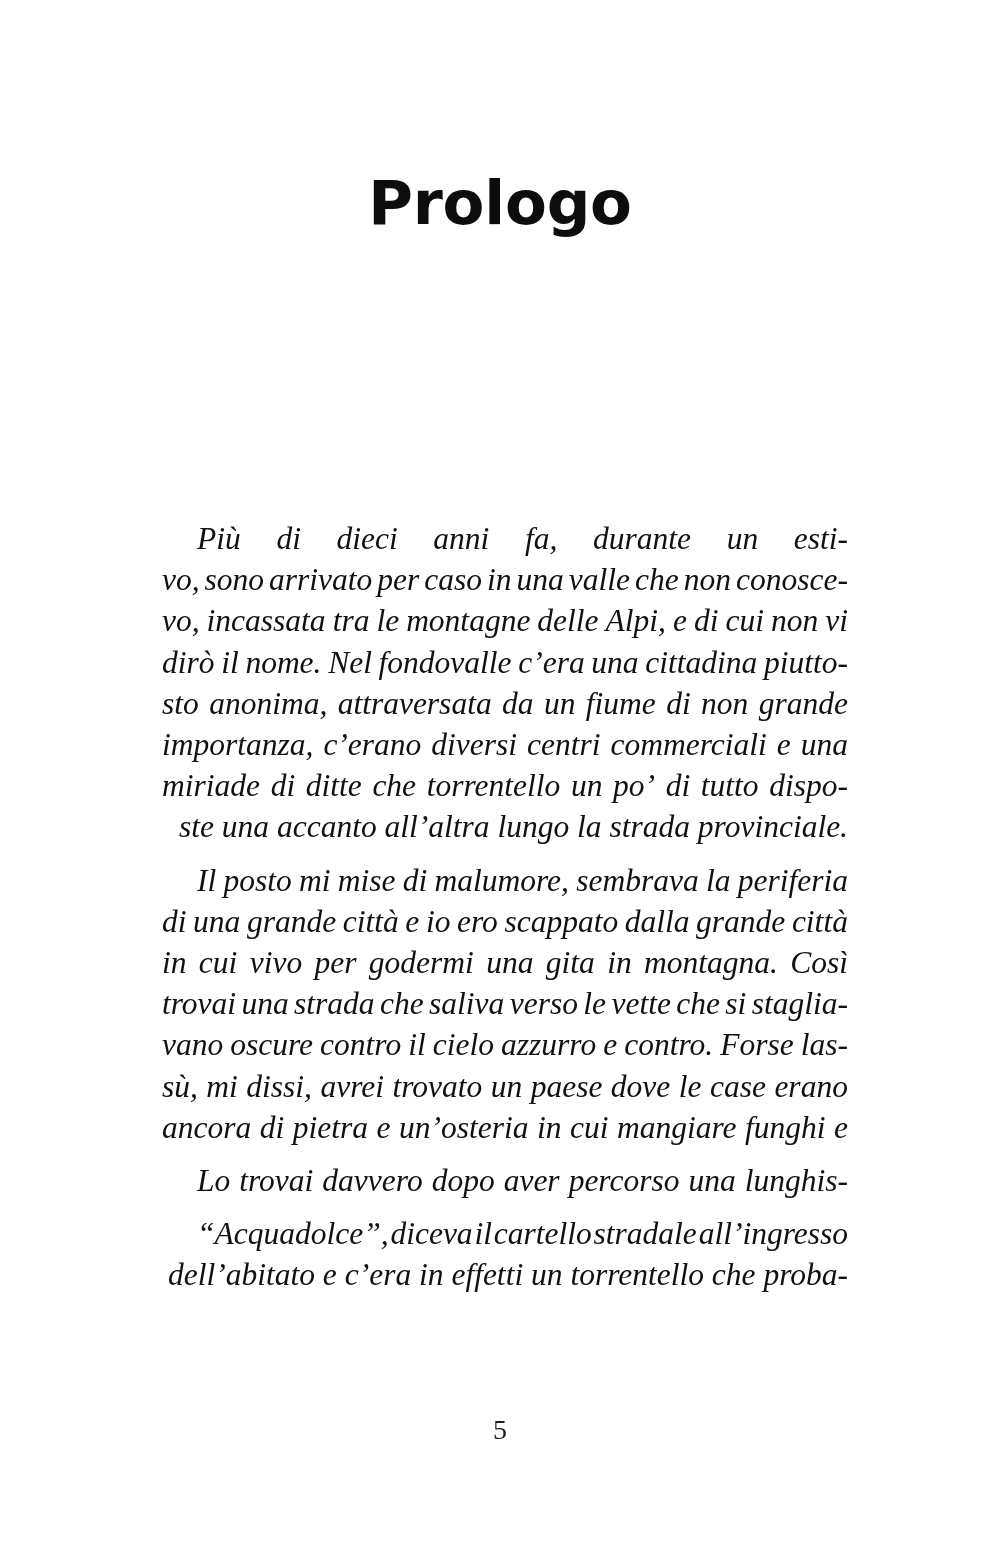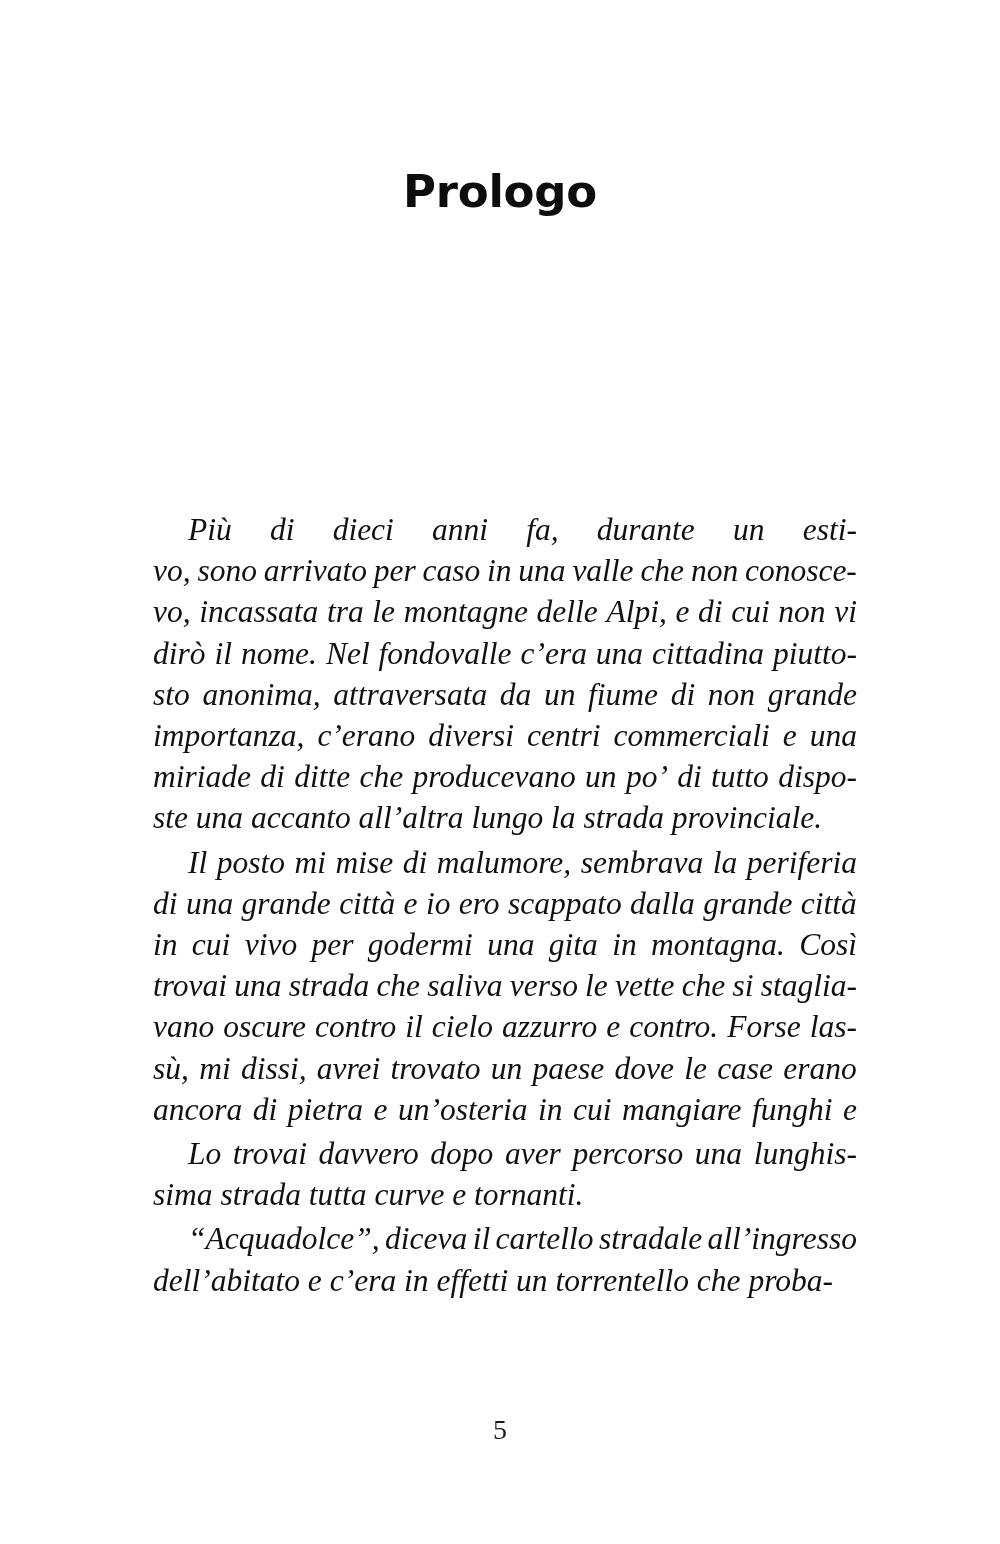--- a/index.html
+++ b/index.html
@@ -29,54 +29,54 @@
   
   .chapter-title {
     position: absolute;
     left: 0;
     top: 133px;
     width: 1000px;
     text-align: center;
     font-family: "DejaVu Sans", "Liberation Sans", sans-serif;
     font-weight: 600;
     font-style: normal;
-    font-size: 45px;
+    font-size: 61px;
     line-height: 58px;
     letter-spacing: -0.2px;
     color: #0d0d0d;
     white-space: pre;
   }
 
   
   .text-block {
     position: absolute;
     left: 150px;
     top: 506px;
     width: 710px;
   }
 
   .para {
-    margin: 3px;
+    margin: 12px;
     font-style: italic;
     font-size: 31.5px;
     line-height: 41.2px;
     text-align: justify;
     text-align-last: left;
     color: #111111;
     hyphens: none;
   }
 
   
   .l {
     display: flex;
     justify-content: space-between;
     white-space: pre;
   }
   .l.last {
-    justify-content: flex-start;
+    justify-content: flex-end;
   }
   .l .w {
     white-space: pre;
   }
   .l.indent {
     padding-left: 35px;
   }
 
   
   .folio {
@@ -100,35 +100,34 @@
   <h1 class="chapter-title">Prologo</h1>
 
   <div class="text-block">
       <p class="para">
         <span class="l indent"><span class="w">Più</span><span class="w">di</span><span class="w">dieci</span><span class="w">anni</span><span class="w">fa,</span><span class="w">durante</span><span class="w">un</span><span class="w">esti-</span></span>
         <span class="l"><span class="w">vo,</span><span class="w">sono</span><span class="w">arrivato</span><span class="w">per</span><span class="w">caso</span><span class="w">in</span><span class="w">una</span><span class="w">valle</span><span class="w">che</span><span class="w">non</span><span class="w">conosce-</span></span>
         <span class="l"><span class="w">vo,</span><span class="w">incassata</span><span class="w">tra</span><span class="w">le</span><span class="w">montagne</span><span class="w">delle</span><span class="w">Alpi,</span><span class="w">e</span><span class="w">di</span><span class="w">cui</span><span class="w">non</span><span class="w">vi</span></span>
         <span class="l"><span class="w">dirò</span><span class="w">il</span><span class="w">nome.</span><span class="w">Nel</span><span class="w">fondovalle</span><span class="w">c’era</span><span class="w">una</span><span class="w">cittadina</span><span class="w">piutto-</span></span>
         <span class="l"><span class="w">sto</span><span class="w">anonima,</span><span class="w">attraversata</span><span class="w">da</span><span class="w">un</span><span class="w">fiume</span><span class="w">di</span><span class="w">non</span><span class="w">grande</span></span>
         <span class="l"><span class="w">importanza,</span><span class="w">c’erano</span><span class="w">diversi</span><span class="w">centri</span><span class="w">commerciali</span><span class="w">e</span><span class="w">una</span></span>
-        <span class="l"><span class="w">miriade</span><span class="w">di</span><span class="w">ditte</span><span class="w">che</span><span class="w">producevano</span><span class="w">un</span><span class="w">po’</span><span class="w">di</span><span class="w">tutto</span><span class="w">dispo-</span></span>
+        <span class="l"><span class="w">miriade</span><span class="w">di</span><span class="w">ditte</span><span class="w">che</span><span class="w">torrentello</span><span class="w">un</span><span class="w">po’</span><span class="w">di</span><span class="w">tutto</span><span class="w">dispo-</span></span>
         <span class="l last"><span class="w">ste una accanto all’altra lungo la strada provinciale.</span></span>
       </p>
       <p class="para">
         <span class="l indent"><span class="w">Il</span><span class="w">posto</span><span class="w">mi</span><span class="w">mise</span><span class="w">di</span><span class="w">malumore,</span><span class="w">sembrava</span><span class="w">la</span><span class="w">periferia</span></span>
         <span class="l"><span class="w">di</span><span class="w">una</span><span class="w">grande</span><span class="w">città</span><span class="w">e</span><span class="w">io</span><span class="w">ero</span><span class="w">scappato</span><span class="w">dalla</span><span class="w">grande</span><span class="w">città</span></span>
         <span class="l"><span class="w">in</span><span class="w">cui</span><span class="w">vivo</span><span class="w">per</span><span class="w">godermi</span><span class="w">una</span><span class="w">gita</span><span class="w">in</span><span class="w">montagna.</span><span class="w">Così</span></span>
         <span class="l"><span class="w">trovai</span><span class="w">una</span><span class="w">strada</span><span class="w">che</span><span class="w">saliva</span><span class="w">verso</span><span class="w">le</span><span class="w">vette</span><span class="w">che</span><span class="w">si</span><span class="w">staglia-</span></span>
         <span class="l"><span class="w">vano</span><span class="w">oscure</span><span class="w">contro</span><span class="w">il</span><span class="w">cielo</span><span class="w">azzurro</span><span class="w">e</span><span class="w">contro.</span><span class="w">Forse</span><span class="w">las-</span></span>
         <span class="l"><span class="w">sù,</span><span class="w">mi</span><span class="w">dissi,</span><span class="w">avrei</span><span class="w">trovato</span><span class="w">un</span><span class="w">paese</span><span class="w">dove</span><span class="w">le</span><span class="w">case</span><span class="w">erano</span></span>
         <span class="l"><span class="w">ancora</span><span class="w">di</span><span class="w">pietra</span><span class="w">e</span><span class="w">un’osteria</span><span class="w">in</span><span class="w">cui</span><span class="w">mangiare</span><span class="w">funghi</span><span class="w">e</span></span>
       </p>
       <p class="para">
         <span class="l indent"><span class="w">Lo</span><span class="w">trovai</span><span class="w">davvero</span><span class="w">dopo</span><span class="w">aver</span><span class="w">percorso</span><span class="w">una</span><span class="w">lunghis-</span></span>
-        <span class="l last"><span class="w">sima strada tutta curve e tornanti.</span></span>
       </p>
       <p class="para">
         <span class="l indent"><span class="w">“Acquadolce”,</span><span class="w">diceva</span><span class="w">il</span><span class="w">cartello</span><span class="w">stradale</span><span class="w">all’ingresso</span></span>
         <span class="l last"><span class="w">dell’abitato e c’era in effetti un torrentello che proba-</span></span>
       </p>
     </div>
 
   <div class="folio">5</div>
 
 </div>

